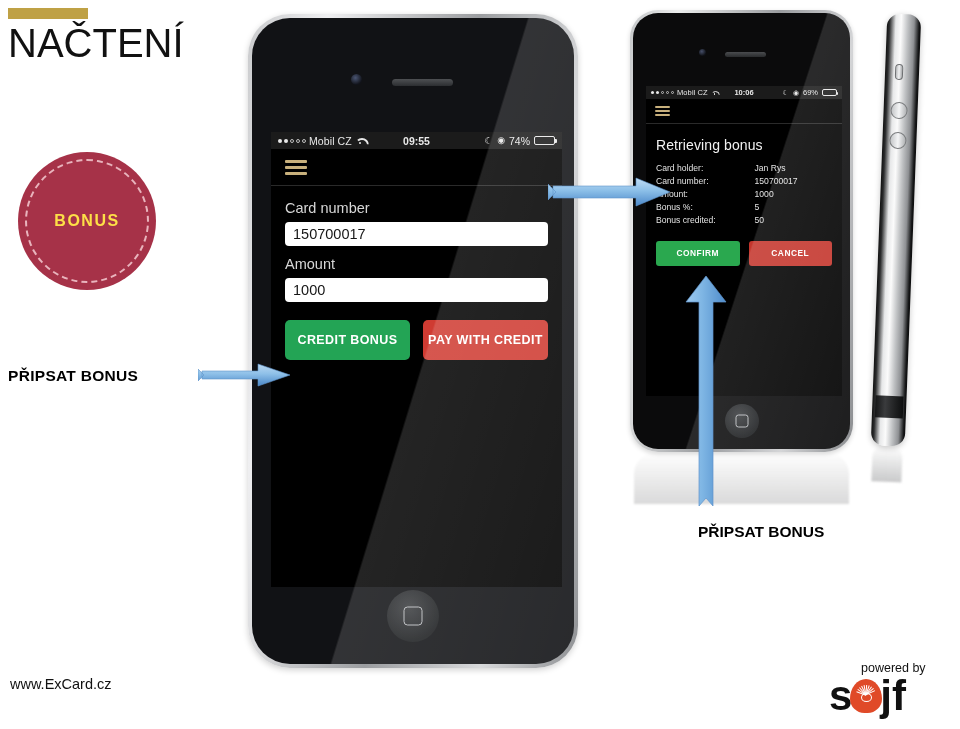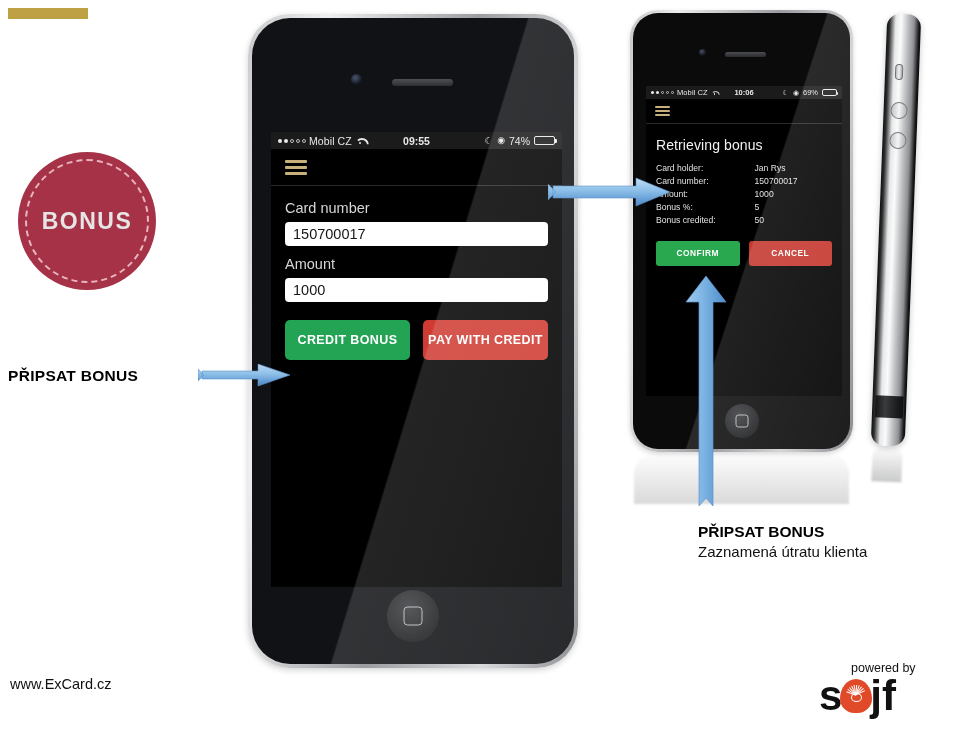--- a/index.html
+++ b/index.html
@@ -56,22 +56,22 @@
   }
   .bonus-badge::before {
     content: "";
     position: absolute;
     left: 7px; top: 7px; right: 7px; bottom: 7px;
     border: 2px dashed rgba(255, 225, 228, 0.75);
     border-radius: 50%;
   }
   .bonus-badge .bonus-text {
     position: relative;
-    color: #e5e5e5;
-    font-size: 23px;
+    color: #fde047;
+    font-size: 16px;
     font-weight: bold;
     letter-spacing: 1.5px;
   }
 
   
   .caption-left {
     position: absolute;
     left: 8px;
     top: 366px;
     width: 225px;
@@ -114,21 +114,21 @@
   
   .footer-url {
     position: absolute;
     left: 10px;
     top: 676px;
     font-size: 14.5px;
     color: #111;
   }
   .powered-wrap {
     position: absolute;
-    right: 16px;
+    right: 6px;
     top: 662px;
     width: 125px;
     text-align: left;
   }
   .powered-by {
     font-size: 12.5px;
     color: #111;
     margin-left: 32px;
     line-height: 1;
   }
@@ -587,20 +587,21 @@
   .arrow-mid   { left: 548px; top: 176px; width: 122px; height: 32px; z-index: 8; }
   .arrow-up    { position: absolute; left: 684px; top: 276px; width: 44px; height: 238px; z-index: 8; }
   .arrow-up svg { display: block; width: 100%; height: 100%; }
 </style>
 </head>
 <body>
 
 <div class="gold-bar"></div>
 
 <div class="title">
+  <span class="t-line">NAČTENÍ</span>
 </div>
 
 <div class="bonus-badge">
   <span class="bonus-text">BONUS</span>
 </div>
 
 <div class="caption-left">
   <div class="cap-title">PŘIPSAT BONUS</div>
 </div>
 
@@ -782,21 +783,20 @@
         <stop offset="40%" stop-color="#7fb6e4"></stop>
         <stop offset="100%" stop-color="#4f8ccb"></stop>
       </linearGradient>
     </defs>
     <path d="M22,0 L42,26 L29,26 L29,230 L22,222 L15,230 L15,26 L2,26 Z" fill="url(#agr3)" stroke="#5f93cb" stroke-width="0.7"></path>
   </svg>
 </div>
 
 <div class="caption-right">
   <div class="cap-title">PŘIPSAT BONUS</div>
-  <div class="cap-sub">Zaznamená útratu klienta</div>
   <div class="cap-gap"></div>
 </div>
 
 <div class="footer-url">www.ExCard.cz</div>
 
 <div class="powered-wrap">
   <div class="powered-by">powered by</div>
   <div class="logo-row">
     <span class="logo-letters-a">s</span>
     <span class="logo-shell">

